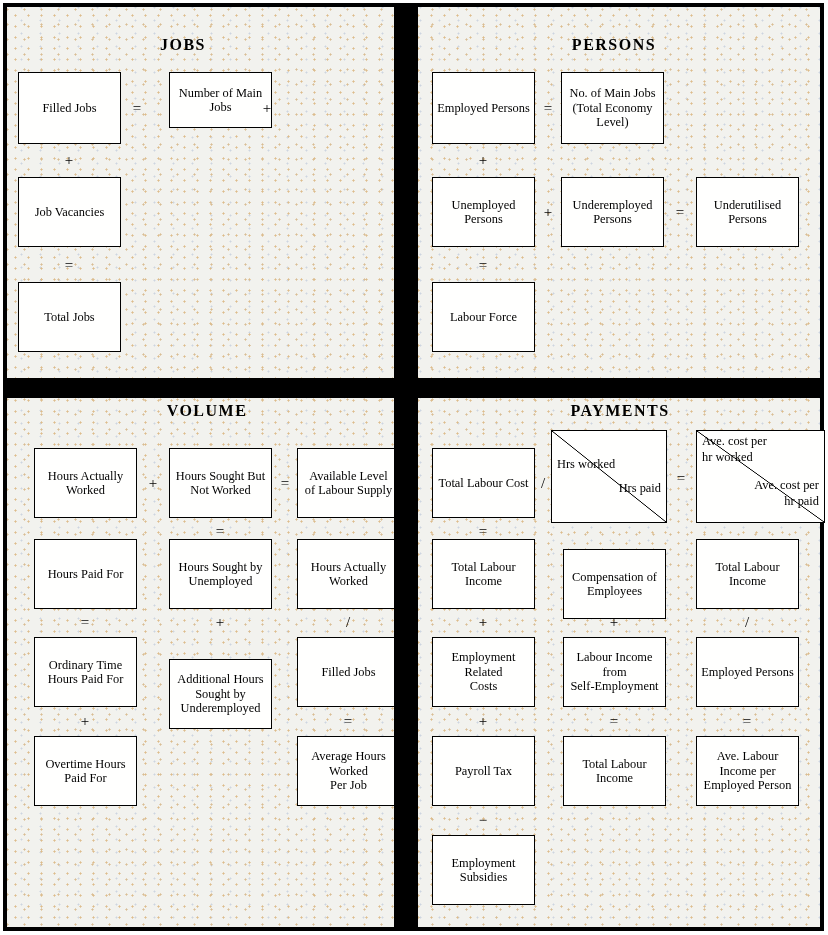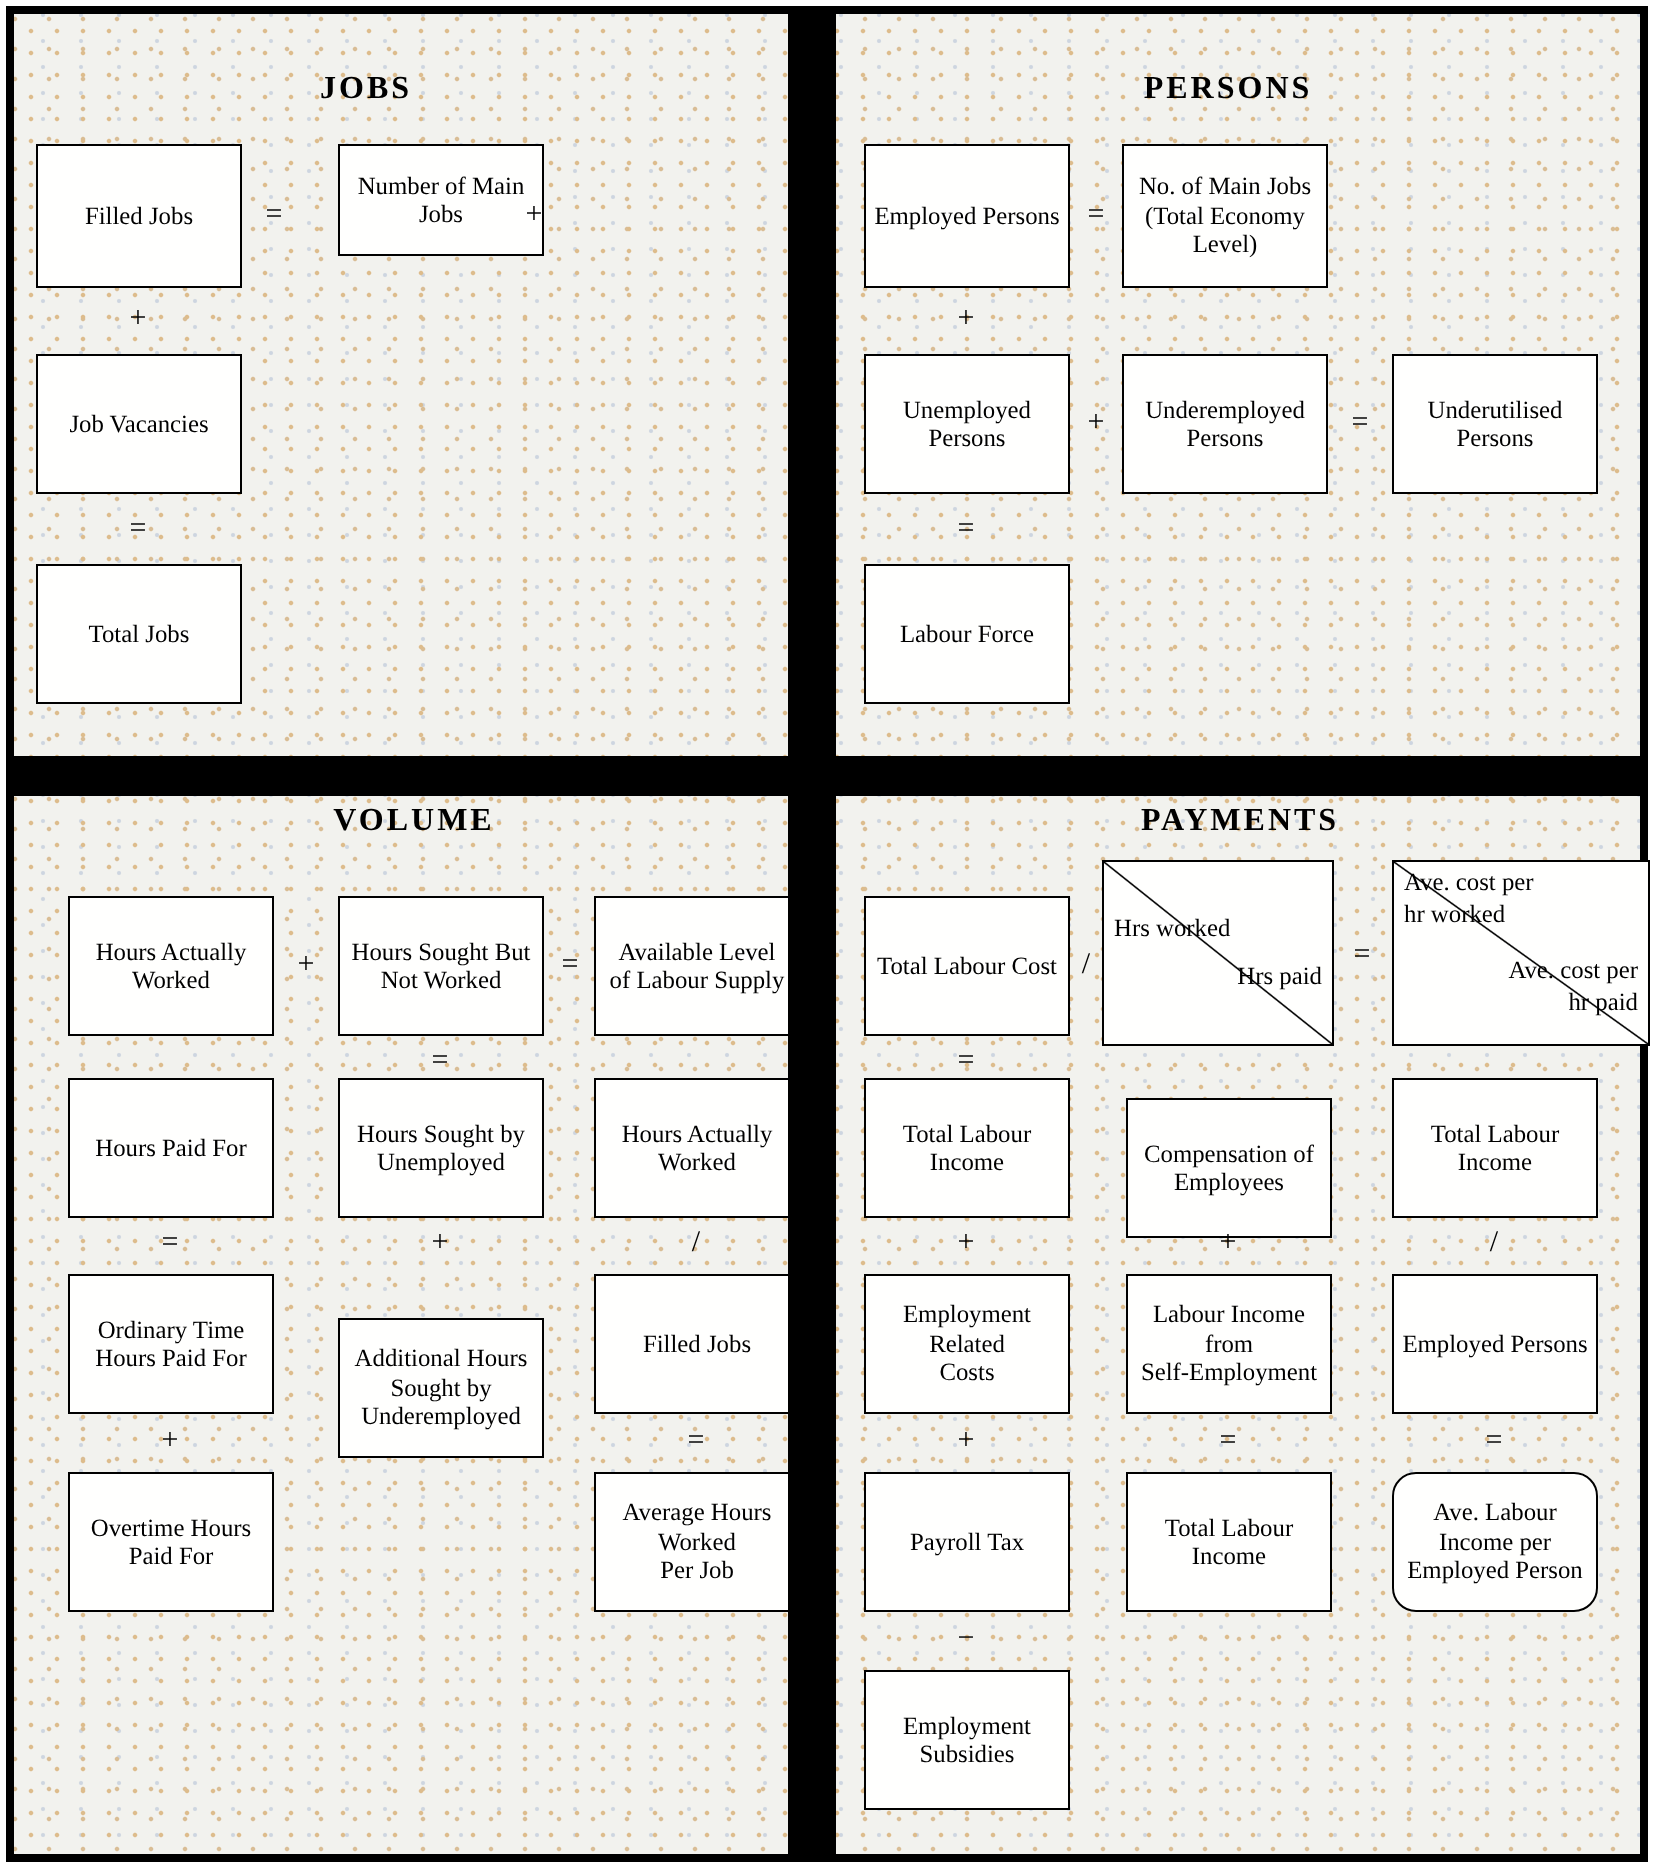--- a/index.html
+++ b/index.html
@@ -192,21 +192,21 @@
       <div class="box" style="left:14px;  top:239px;">Employment
 Related
 Costs</div>
       <div class="box" style="left:145px; top:239px;">Labour Income
 from
 Self-Employment</div>
       <div class="box" style="left:278px; top:239px;">Employed Persons</div>
       <div class="box" style="left:14px;  top:338px;">Payroll Tax</div>
       <div class="box" style="left:145px; top:338px;">Total Labour
 Income</div>
-      <div class="box" style="left:278px; top:338px;border-radius:12px;">Ave. Labour
+      <div class="box" style="left:278px; top:338px;">Ave. Labour
 Income per
 Employed Person</div>
       <div class="box" style="left:14px;  top:437px;">Employment
 Subsidies</div>
 
       <span class="op" style="left:125px; top:85px;">/</span>
       <span class="op" style="left:263px; top:80px;">=</span>
       <span class="op" style="left:65px;  top:133px;">=</span>
       <span class="op" style="left:65px;  top:224px;">+</span>
       <span class="op" style="left:196px; top:224px;">+</span>

